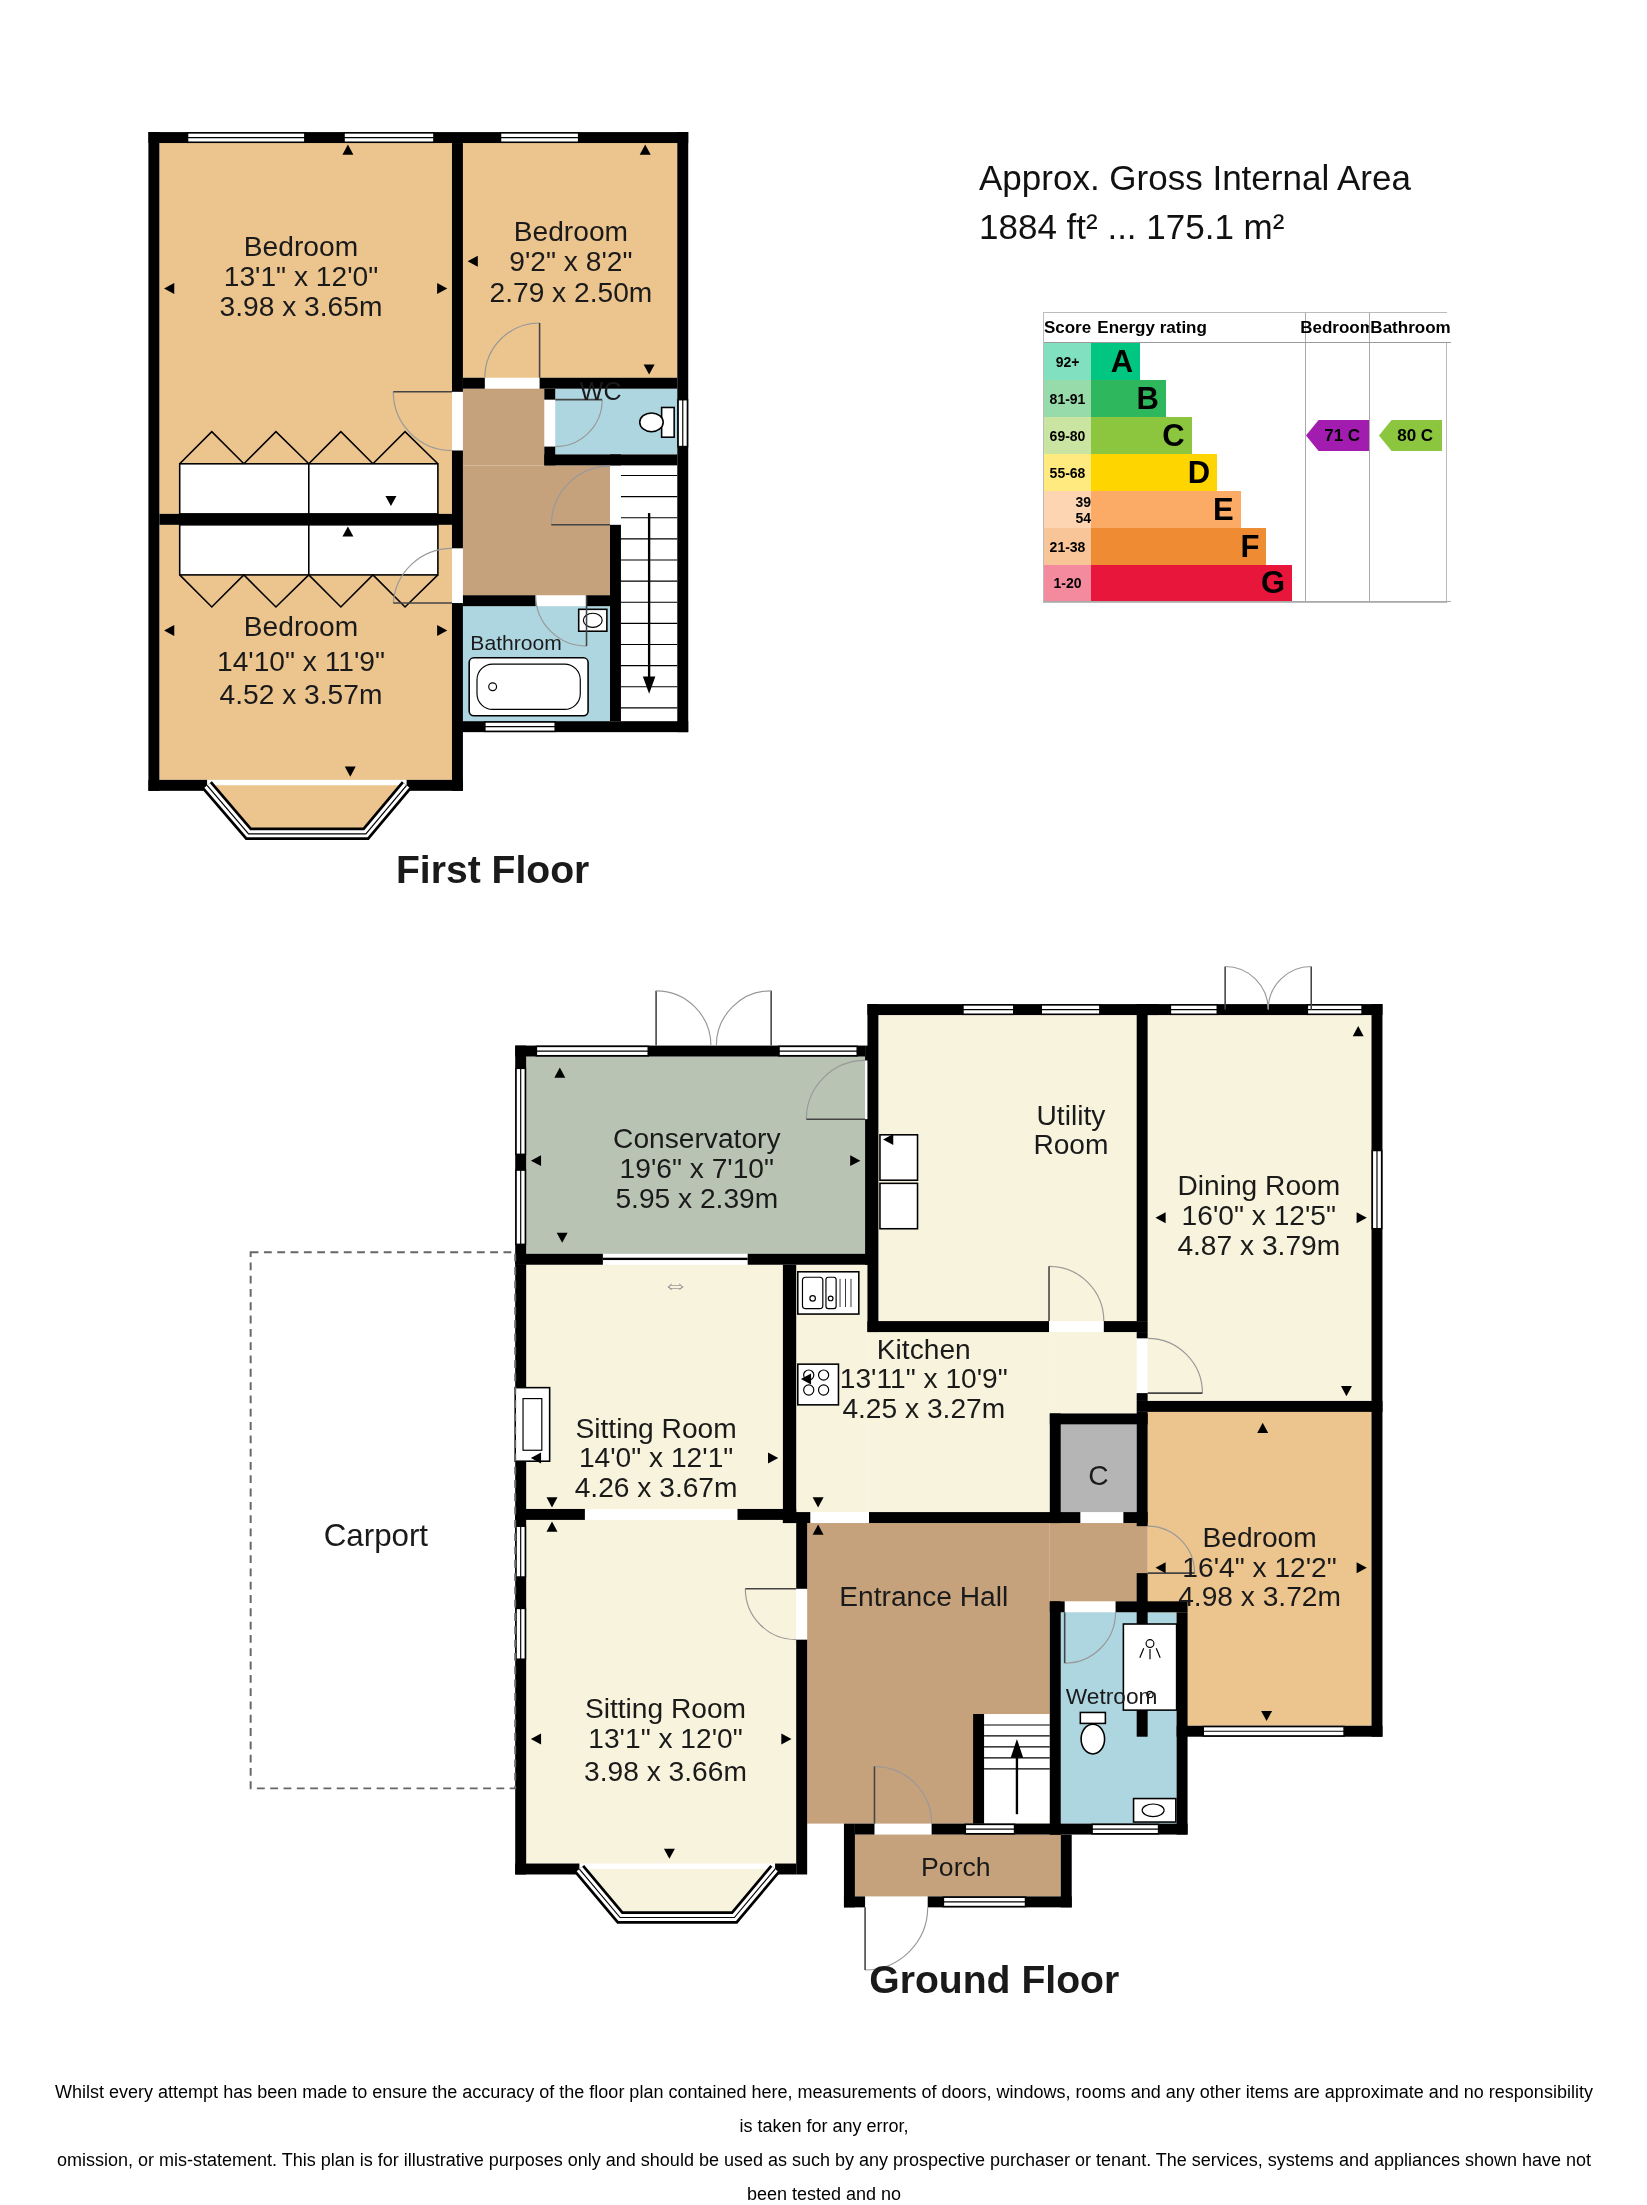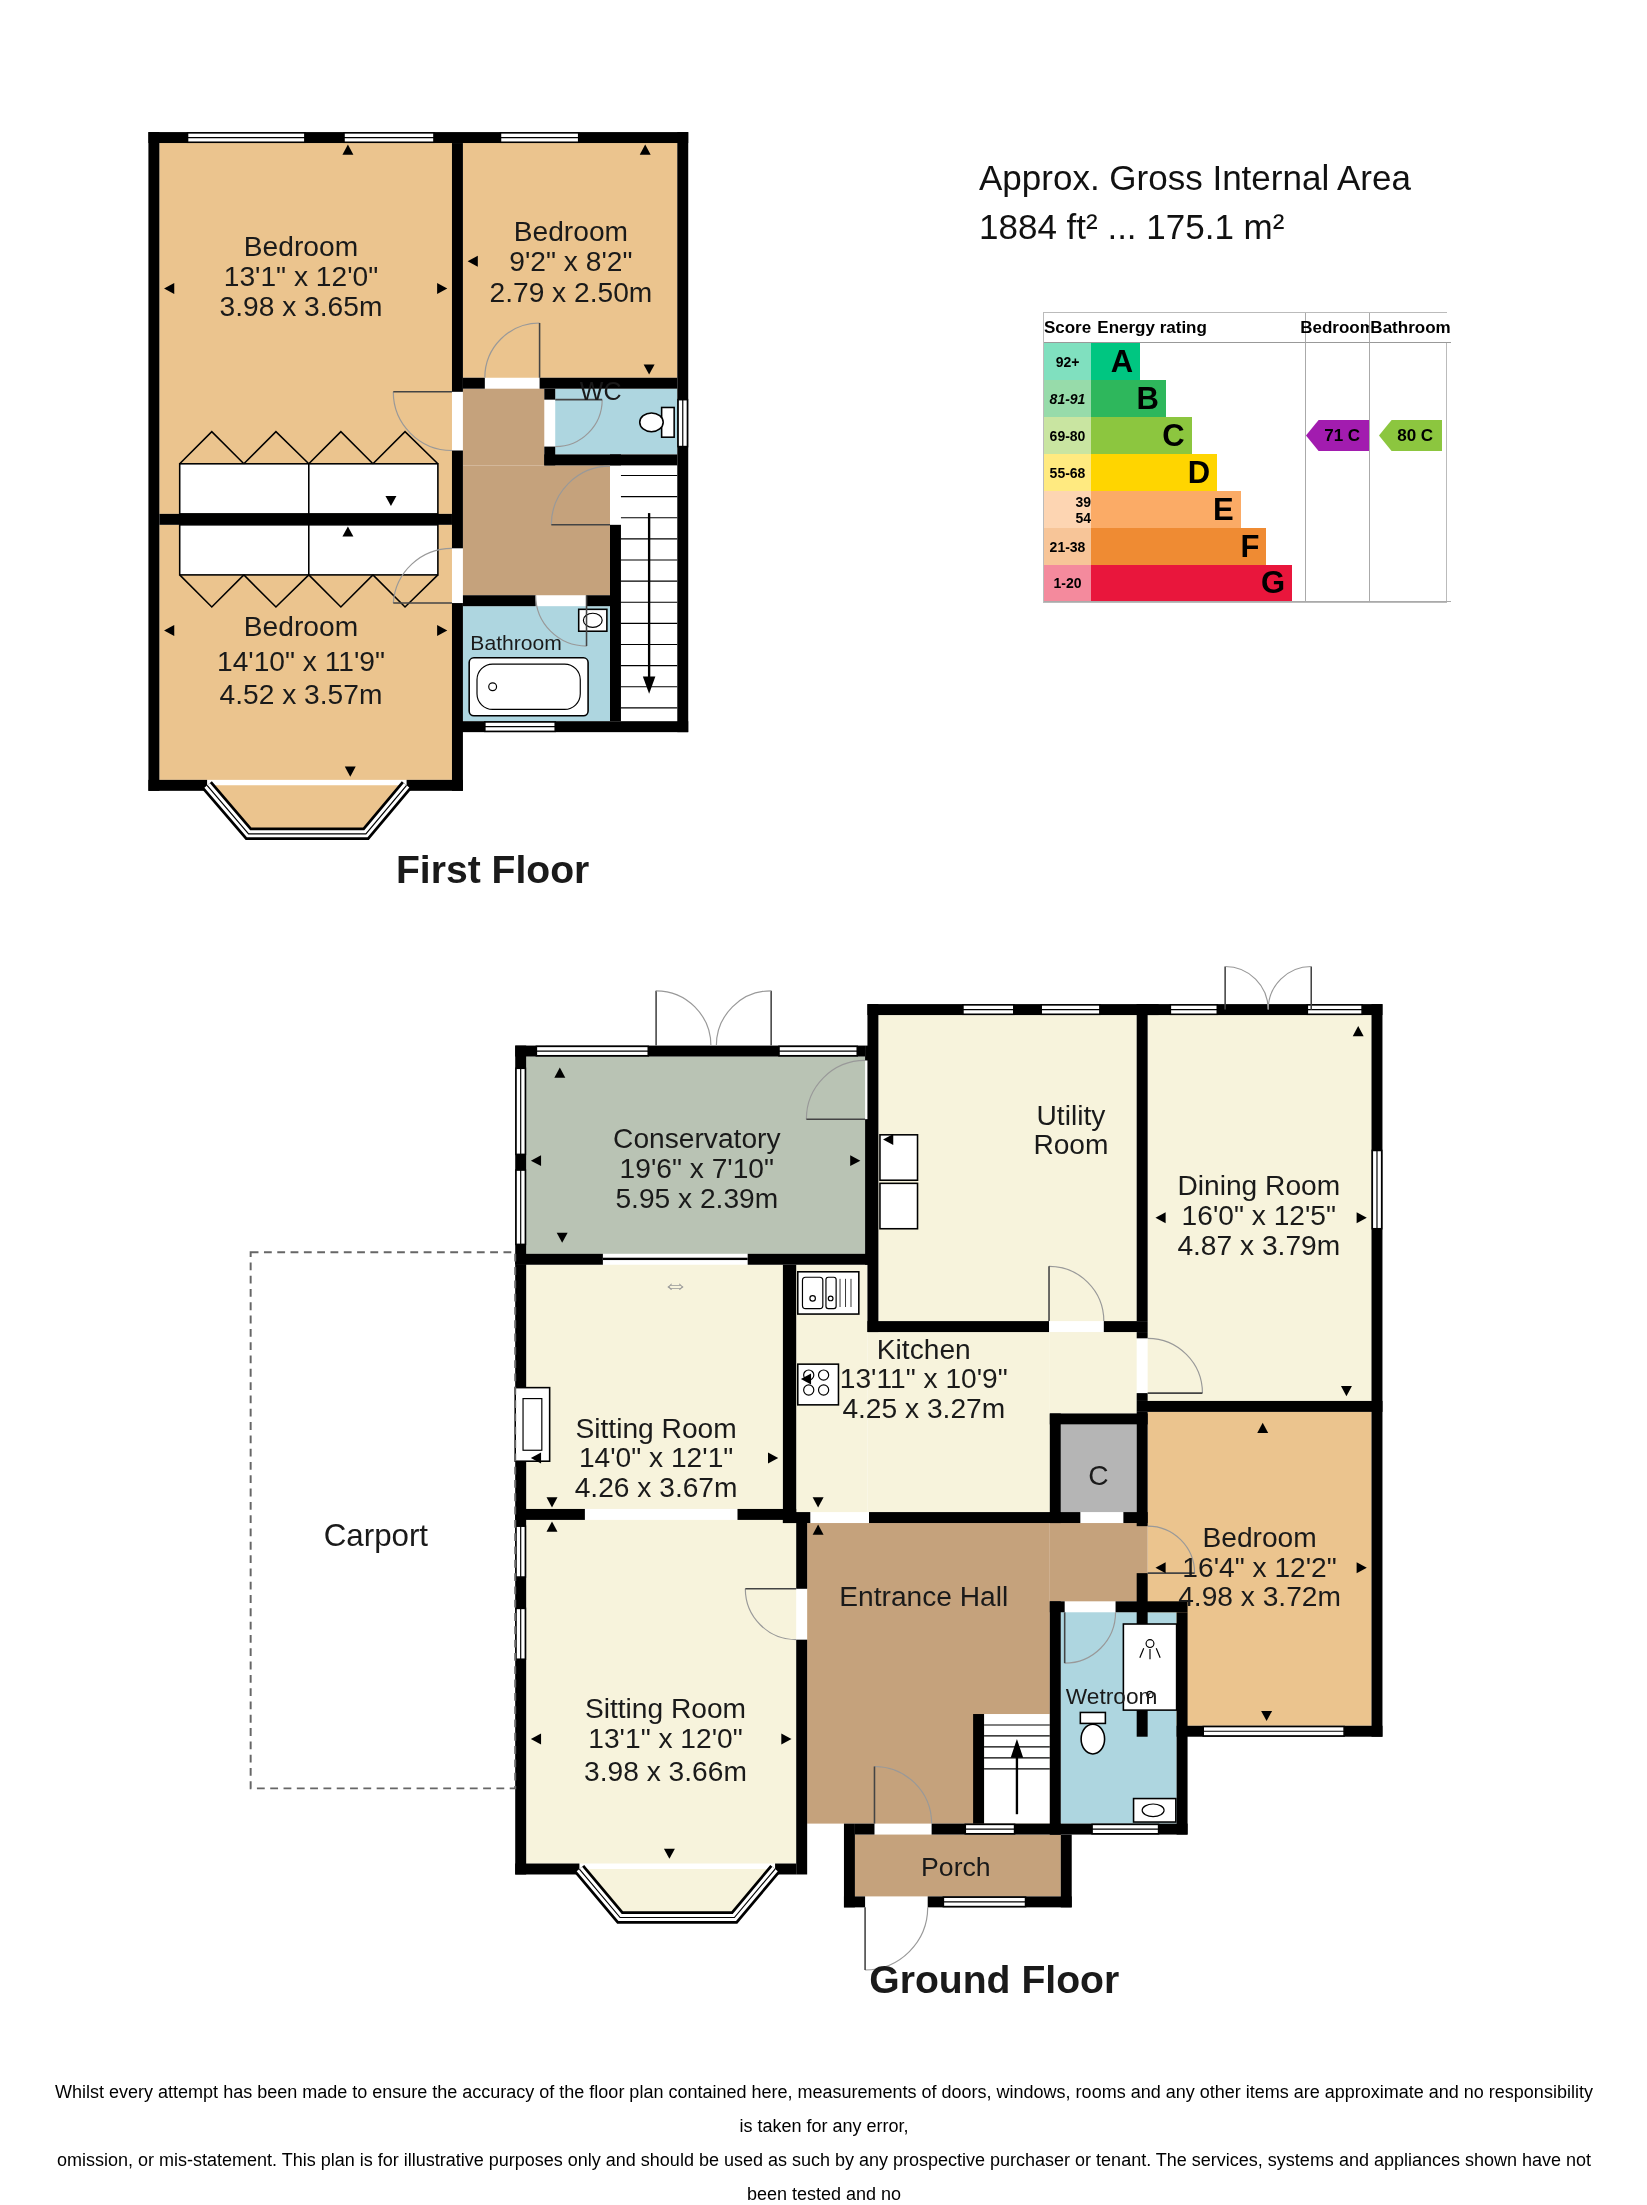--- a/index.html
+++ b/index.html
@@ -184,21 +184,21 @@
 
     <div class="score-cell" style="background: rgb(128, 224, 191);">92+</div>
     <div class="rating-cell">
         <div class="bar" style="background: rgb(0, 198, 129); width: 23%;">
           <span>A</span>
         </div>
       </div>
     <div class="cur-cell"></div>
     <div class="pot-cell"></div>
 
-    <div class="score-cell" style="background: rgb(151, 219, 170); font-style: italic;">81-91</div>
+    <div class="score-cell" style="background: rgb(151, 219, 170);">81-91</div>
     <div class="rating-cell">
         <div class="bar" style="background: rgb(46, 183, 92); width: 35%;">
           <span>B</span>
         </div>
       </div>
     <div class="cur-cell"></div>
     <div class="pot-cell"></div>
 
     <div class="score-cell" style="background: rgb(201, 229, 161);">69-80</div>
     <div class="rating-cell">

